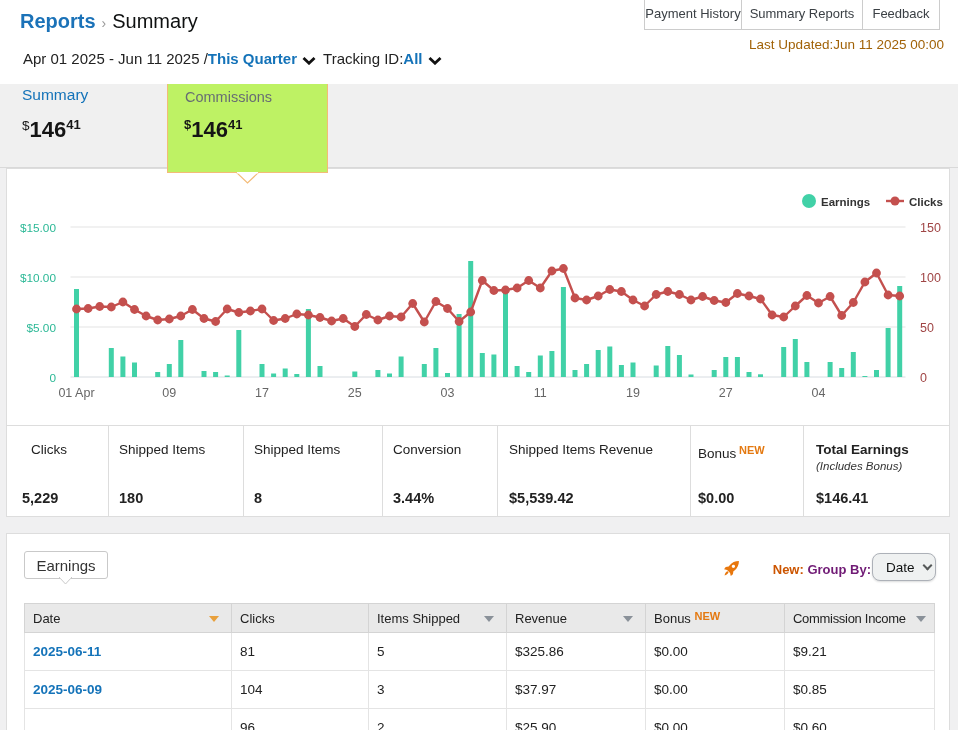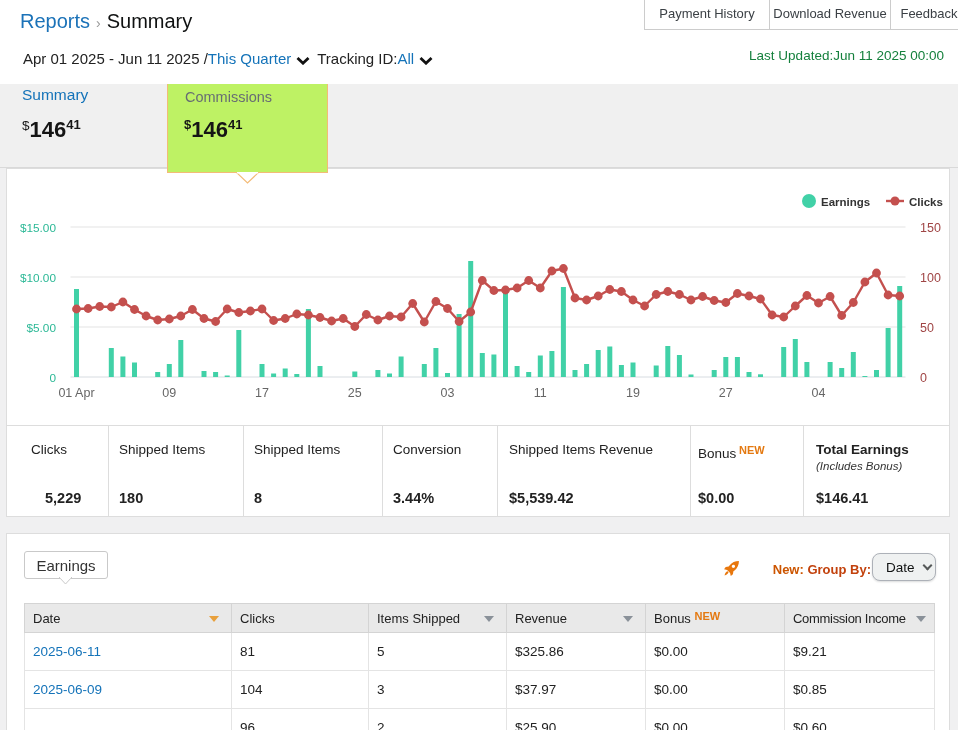--- a/index.html
+++ b/index.html
@@ -1,32 +1,32 @@
 <!DOCTYPE html>
 <html><head>
 <meta charset="utf-8">
 <style>
 * { margin:0; padding:0; box-sizing:border-box; }
 html,body { width:958px; height:730px; overflow:hidden; background:#fff;
   font-family:"Liberation Sans", sans-serif; }
-a { color:#1473b9; text-decoration:none; }
+a { color:#1473b9; text-decoration:none;font-weight:bold; }
 
 
 .topbtns { position:absolute; left:644px; top:0; height:30px; display:flex; }
 .topbtns div { border:1px solid #ccc; border-top:none; background:#fff;
   font-size:13px; color:#3b4045; display:flex; align-items:center; justify-content:center;
   padding-bottom:3px; }
 .topbtns div + div { border-left:none; }
 
 
 .h1 { position:absolute; left:20px; top:10px; font-size:20px; color:#0f1111; }
 .h1 a { color:#1b72b8; }
 .h1 .crumb { color:#999; font-size:14px; padding:0 6px; }
 .row2 { position:absolute; left:23px; top:50px; font-size:15px; color:#222; }
-.lastupd { position:absolute; right:14px; top:48px; font-size:13.5px; color:#15803d; }
+.lastupd { position:absolute; right:14px; top:37px; font-size:13.5px; color:#a16207; }
 
 svg.chev { margin-left:5px; vertical-align:-1px; }
 
 
 .band { position:absolute; left:0; top:84px; width:958px; height:84px;
   background:#f0f0f0; border-bottom:1px solid #d9d9d9; }
 .band .tab { position:absolute; left:22px; top:2px; }
 .tabname { font-size:15.5px; color:#1473b9; }
 .money { position:absolute; top:31px; left:0; font-size:22px; font-weight:bold; color:#151515; }
 .money .dsign { font-size:13.5px; font-weight:normal; vertical-align:7px; }
@@ -56,21 +56,21 @@
   background:#fff; border:1px solid #ddd; }
 
 
 .etab { position:absolute; left:24px; top:551px; width:84px; height:28px; background:#fff;
   border:1px solid #c9c9c9; border-radius:3px; z-index:4; font-size:15px; color:#333;
   display:flex; align-items:center; justify-content:center; }
 .etabnotch { position:absolute; left:59px; top:577px; width:13px; height:8px; z-index:5; }
 
 .groupby { position:absolute; top:560px; right:87px; font-size:13px; color:#333; z-index:4; }
 .groupby .new { color:#cc5500; font-weight:bold;padding-left:29px; }
-.groupby b { color:#c2410c; }
+.groupby b { color:#701a75; }
 .select { position:absolute; top:553px; right:22px; width:64px; height:28px; z-index:4;
   background:#eff1f1; border:1px solid #adb1b8; border-radius:8px;
   box-shadow:0 1px 2px rgba(15,17,17,.15); font-size:13.5px; color:#0f1111;
   display:flex; align-items:center; padding-left:13px; }
 .select .chev { display:inline-block; width:7px; height:7px; border-right:2px solid #565959;
   border-bottom:2px solid #565959; transform:rotate(45deg); margin-left:9px; margin-top:-4px; }
 
 
 table.earn { position:absolute; left:24px; top:603px; width:910px; border-collapse:collapse;
   font-size:13.5px; color:#222; z-index:4; table-layout:fixed; }
@@ -79,22 +79,22 @@
 table.earn td { border:1px solid #e4e4e4; height:38px; padding:0 0 0 8px; background:#fff; }
 .sortdn { position:absolute; right:12px; top:12px; width:0; height:0;
   border-left:5px solid transparent; border-right:5px solid transparent;
   border-top:6px solid #e8a03c; }
 .sortg { border-top-color:#8a9199; }
 th .newsm { color:#e47911; font-size:11px; font-weight:bold; vertical-align:3px; }
 </style>
 </head>
 <body>
 <div class="topbtns">
-  <div style="width:126px">Payment History</div>
-  <div style="width:121px">Download Revenue</div>
+  <div style="width:98px">Payment History</div>
+  <div style="width:121px">Summary Reports</div>
   <div style="width:77px">Feedback</div>
 </div>
 
 <div class="h1"><a>Reports</a><span class="crumb">›</span>Summary</div>
 <div class="row2">Apr 01 2025 - Jun 11 2025 /<a>This Quarter</a><svg class="chev" width="14" height="8" viewBox="0 0 14 8">
       <path d="M1.5,1 L7,6.2 L12.5,1" fill="none" stroke="#111" stroke-width="2.8"></path>
     </svg><span style="display:inline-block;width:7px"></span>Tracking ID:<a>All</a><svg class="chev" width="14" height="8" viewBox="0 0 14 8">
       <path d="M1.5,1 L7,6.2 L12.5,1" fill="none" stroke="#111" stroke-width="2.8"></path>
     </svg></div>
 <div class="lastupd">Last Updated:Jun 11 2025 00:00</div>
@@ -265,21 +265,21 @@
 <text x="725.8" y="229" text-anchor="middle" font-size="12.5" fill="#666" font-family="Liberation Sans, sans-serif">27</text>
 <text x="818.5" y="229" text-anchor="middle" font-size="12.5" fill="#666" font-family="Liberation Sans, sans-serif">04</text>
 <circle cx="809" cy="33" r="7" fill="#41d1a7"></circle>
 <text x="821" y="37.5" font-size="11.5" font-weight="bold" fill="#333" font-family="Liberation Sans, sans-serif">Earnings</text>
 <line x1="886" y1="33" x2="904" y2="33" stroke="#c4504e" stroke-width="2.4"></line>
 <circle cx="895" cy="33" r="4.5" fill="#c4504e"></circle>
 <text x="909" y="37.5" font-size="11.5" font-weight="bold" fill="#333" font-family="Liberation Sans, sans-serif">Clicks</text>
 </svg>
 
 <div class="slabel" style="left:31px">Clicks</div>
-<div class="sval" style="left:45px">5,229</div>
+<div class="sval" style="left:22px">5,229</div>
 <div class="vline" style="left:108px"></div>
 <div class="slabel" style="left:119px">Shipped Items</div>
 <div class="sval" style="left:119px">180</div>
 <div class="vline" style="left:243px"></div>
 <div class="slabel" style="left:254px">Shipped Items</div>
 <div class="sval" style="left:254px">8</div>
 <div class="vline" style="left:382px"></div>
 <div class="slabel" style="left:393px">Conversion</div>
 <div class="sval" style="left:393px">3.44%</div>
 <div class="vline" style="left:497px"></div>

